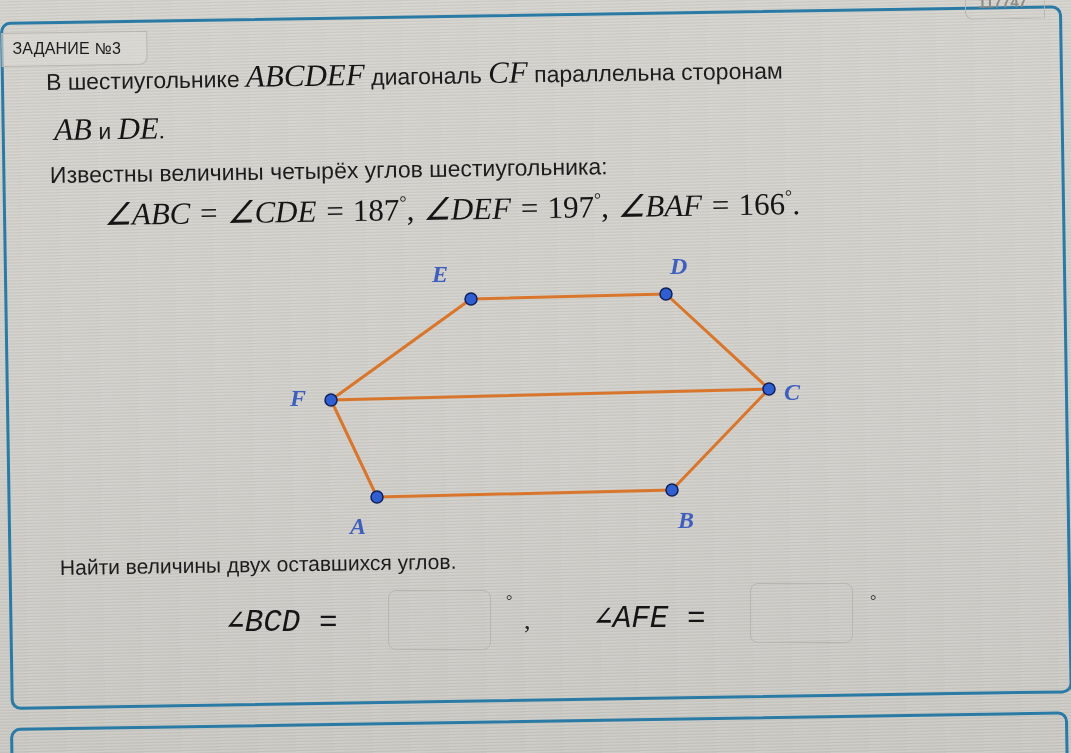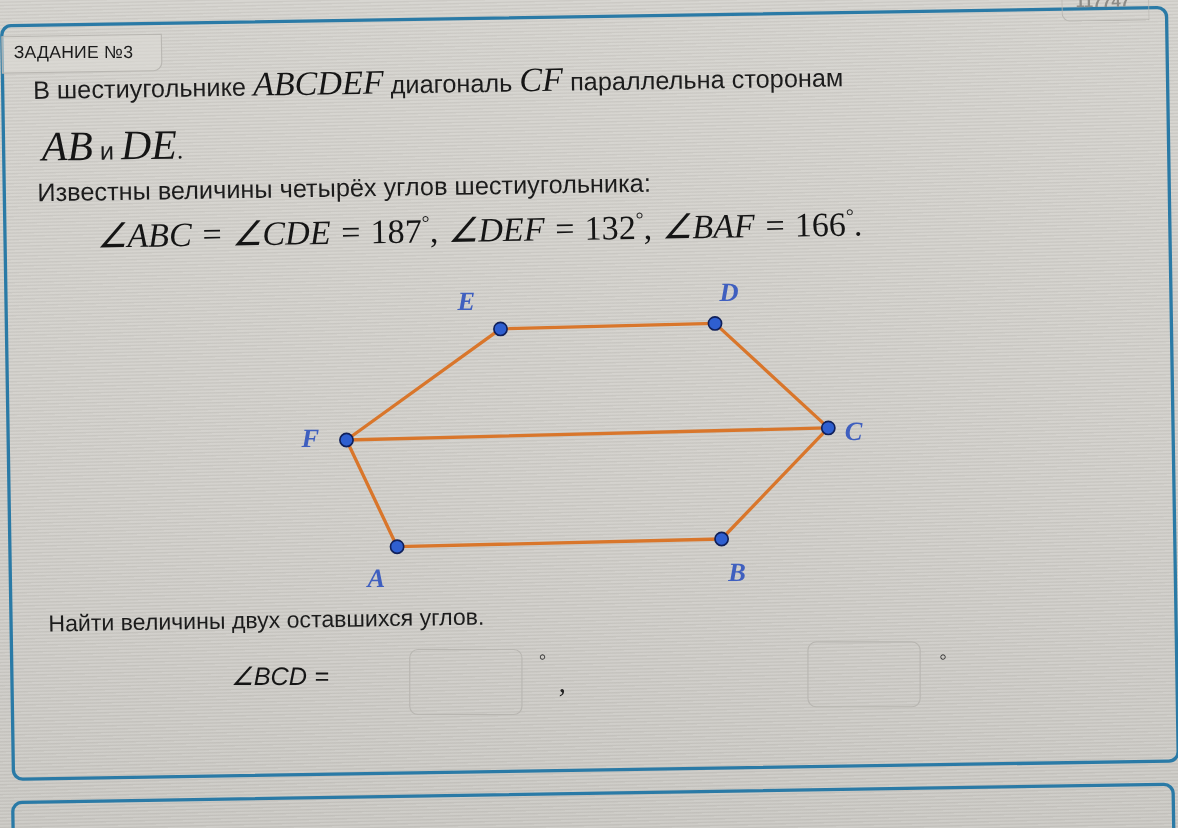--- a/index.html
+++ b/index.html
@@ -67,21 +67,21 @@
     .task-id-text {
       position: absolute;
       left: 12px;
       top: 4px;
       font-size: 15px;
       font-weight: bold;
       color: #8d8c88;
     }
     .content {
       position: absolute;
-      left: 0;
+      left: 16px;
       top: 0;
       width: 899px;
       height: 753px;
       border-radius: 31px;
     }
     .text {
       position: absolute;
       font-family: "Liberation Sans", sans-serif;
       color: #1c1c1c;
       white-space: nowrap;
@@ -92,21 +92,21 @@
       color: #151515;
     }
     .num {
       font-family: "Liberation Serif", serif;
       font-style: normal;
       color: #151515;
     }
     .line1 { left: 30px; top: 62px; font-size: 23px; transform: rotate(-0.9deg); transform-origin: 0 50%; }
     .line1 .math { font-size: 31px; }
     .line2 { left: 38px; top: 112px; font-size: 23px; transform: rotate(-0.9deg); transform-origin: 0 50%; }
-    .line2 .math { font-size: 38px; }
+    .line2 .math { font-size: 31px; }
     .line3 { left: 34px; top: 162px; font-size: 23px; transform: rotate(-0.9deg); transform-origin: 0 50%; }
     .line4 { left: 88px; top: 196px; font-size: 31px; transform: rotate(-0.9deg); transform-origin: 0 50%; }
     .deg { font-family: "Liberation Serif", serif; font-size: 18px; vertical-align: 12px; font-style: normal; }
     .figure {
       position: absolute;
       left: 260px;
       top: 250px;
       width: 540px;
       height: 300px;
     }
@@ -120,23 +120,23 @@
     .question { left: 44px; top: 556px; font-size: 21px; transform: rotate(-0.9deg); transform-origin: 0 50%; }
     .answer-row {
       position: absolute;
       left: 0;
       top: 0;
       width: 1071px;
       height: 753px;
     }
     .ans-label {
       position: absolute;
-      font-family: Liberation Sans, sans-serif;
+      font-family: Liberation Mono, monospace;
       font-style: italic;
-      font-size: 23px;
+      font-size: 31px;
       color: #151515;
       white-space: nowrap;
     }
     .ans-input {
       position: absolute;
       width: 103px;
       height: 60px;
       border: 1px solid #b8b6b1;
       border-radius: 8px;
       background: transparent;
@@ -208,21 +208,21 @@
     <div class="text line2">
       <span class="math">AB</span>
       <span>и</span>
       <span class="math">DE</span><span class="num">.</span>
     </div>
 
     <div class="text line3">Известны величины четырёх углов шестиугольника:</div>
 
     <div class="text line4">
       <span class="math">∠ABC = ∠CDE = </span><span class="num">187</span><span class="deg">°</span><span class="num">,</span>
-      <span class="math"> ∠DEF = </span><span class="num">132</span><span class="deg">°</span><span class="num">,</span>
+      <span class="math"> ∠DEF = </span><span class="num">197</span><span class="deg">°</span><span class="num">,</span>
       <span class="math"> ∠BAF = </span><span class="num">166</span><span class="deg">°</span><span class="num">.</span>
     </div>
 
     <svg class="figure" viewBox="0 0 540 300" width="540" height="300">
       <g stroke="#d9762b" stroke-width="3" fill="none" stroke-linecap="round">
         <line x1="101" y1="247" x2="396" y2="240"></line>
         <line x1="396" y1="240" x2="493" y2="139"></line>
         <line x1="493" y1="139" x2="390" y2="44"></line>
         <line x1="390" y1="44" x2="195" y2="49"></line>
         <line x1="195" y1="49" x2="55" y2="150"></line>
@@ -248,20 +248,21 @@
     </svg>
 
     <div class="text question">Найти величины двух оставшихся углов.</div>
 
     <div class="answer-row">
       <span class="ans-label" style="left:210px; top:602px;">∠BCD =</span>
       <input class="ans-input" type="text" style="left: 372px; top: 590px;" value="">
       <span class="ans-deg" style="left:490px; top:592px;">°</span>
       <span class="ans-sep" style="left:508px; top:606px;">,</span>
 
+      <span class="ans-label" style="left:578px; top:598px;">∠AFE =</span>
       <input class="ans-input" type="text" style="left: 734px; top: 583px;" value="">
       <span class="ans-deg" style="left:854px; top:592px;">°</span>
     </div>
 
   </div>
 
   <div class="next-card"></div>
   <span class="next-id-text">117749</span>
 
 </div>

